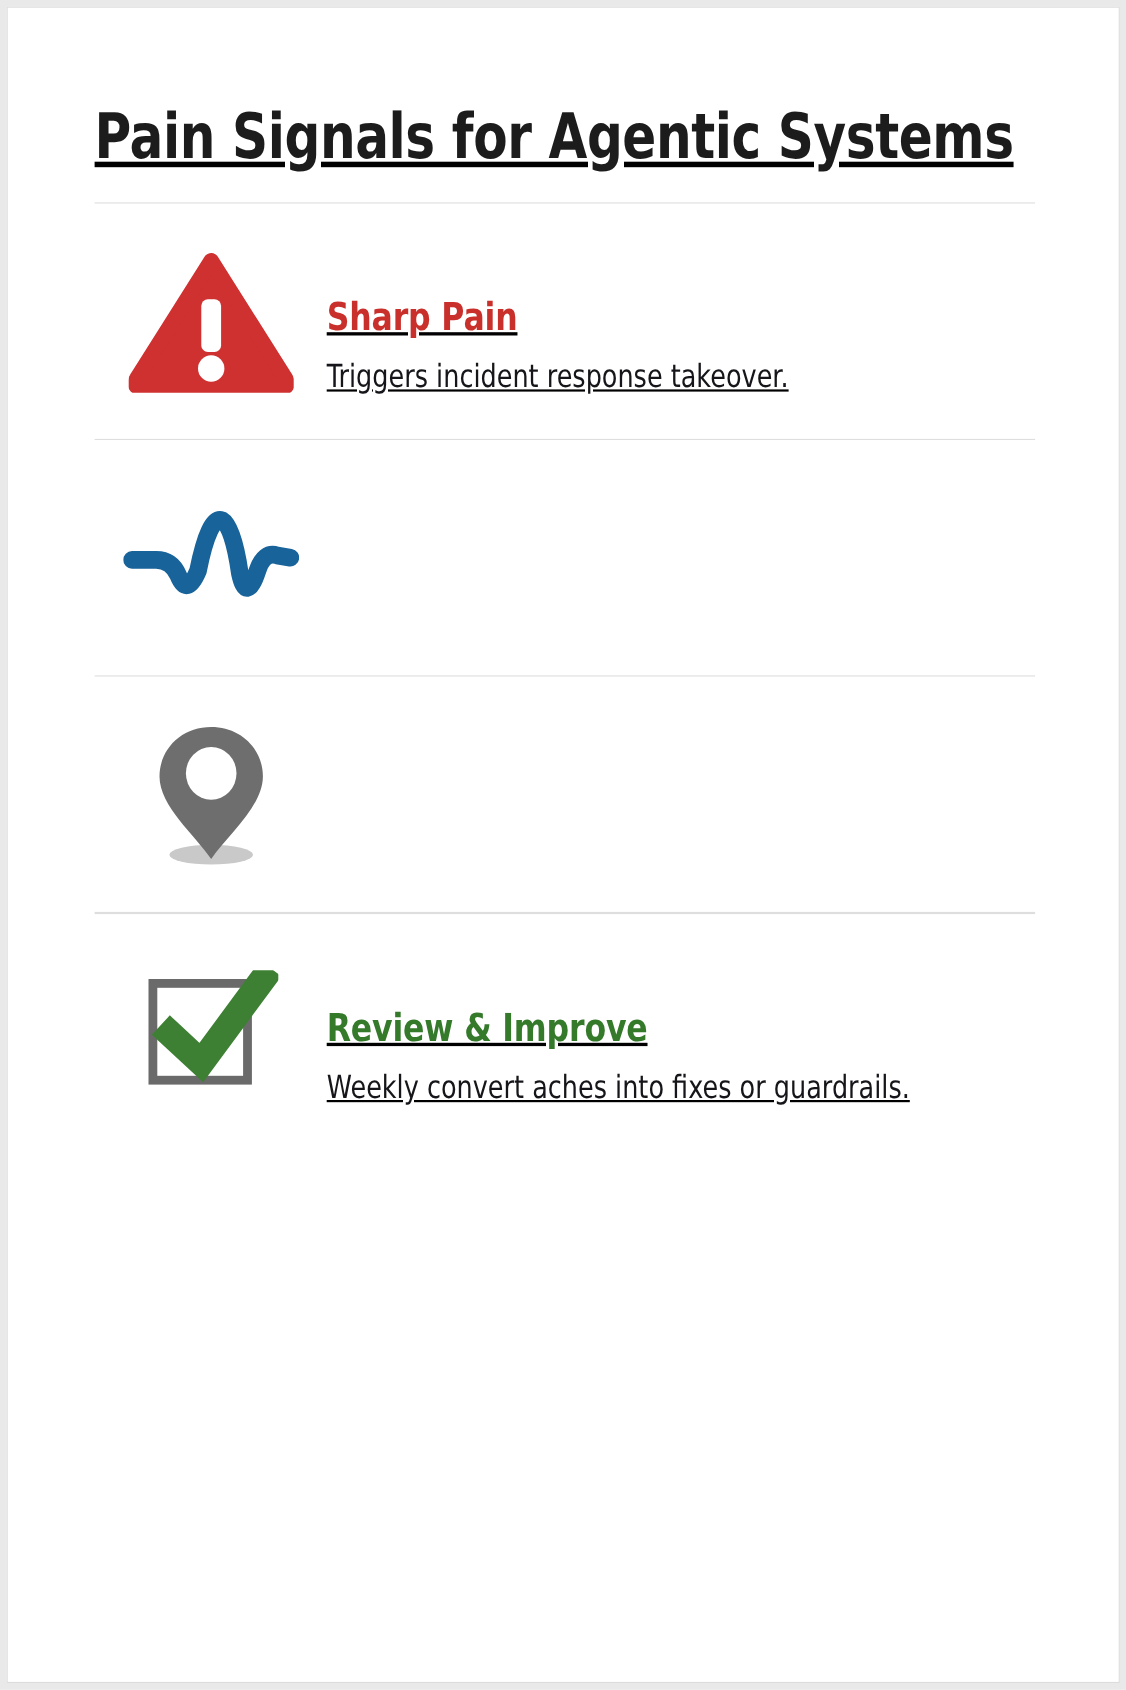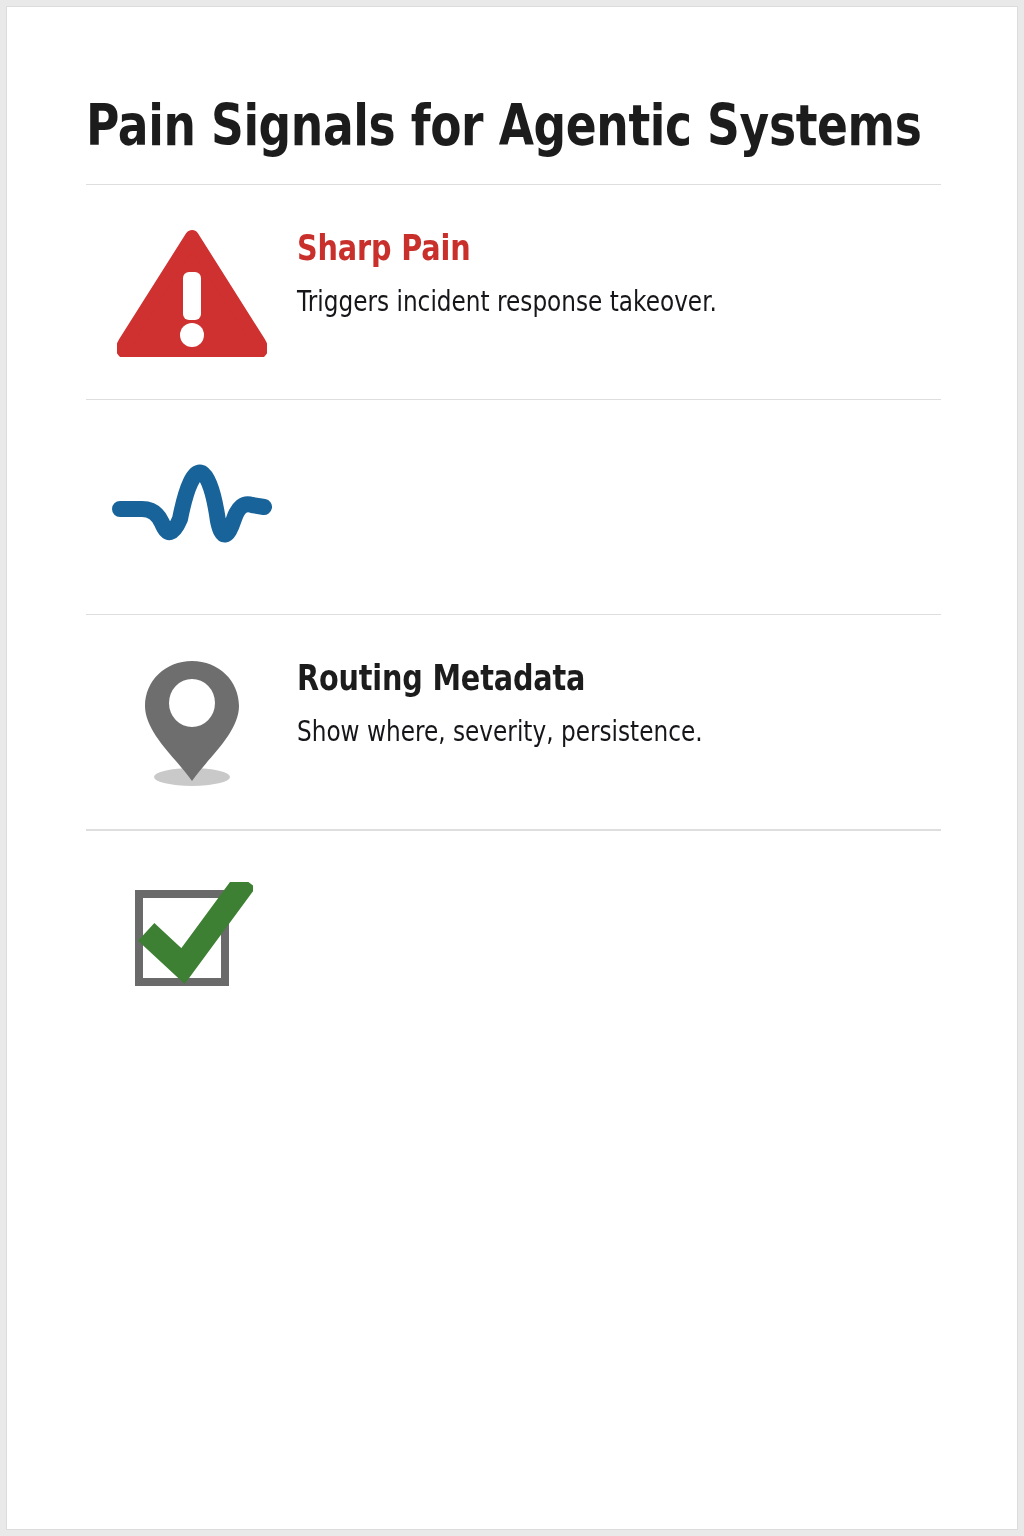--- a/index.html
+++ b/index.html
@@ -23,20 +23,21 @@
     background: #ffffff;
     border: 1px solid #dcdcdc;
     box-sizing: border-box;
   }
 
   .content {
     position: absolute;
     left: 79px;
     top: 0;
     width: 855px;
+    text-decoration: underline;
   }
 
   
   .title {
     font-family: "DejaVu Sans", sans-serif;
     font-weight: bold;
     font-size: 57px;
     line-height: 1;
     letter-spacing: -0.5px;
     color: #1c1c1c;
@@ -51,21 +52,21 @@
     margin-top: 30px;
     height: 1px;
     background: #dedede;
     width: 855px;
   }
 
   
   .row {
     position: relative;
     display: flex;
-    align-items: flex-start;
+    align-items: center;
     height: 214px;
     box-sizing: border-box;
   }
 
   .row-divider {
     height: 1px;
     background: #dedede;
     width: 855px;
   }
 
@@ -150,34 +151,34 @@
 
     <div class="row">
       <div class="icon-cell">
         <svg class="icon-svg" width="110" height="135" viewBox="0 0 110 135">
           <ellipse cx="55" cy="122" rx="38" ry="9" fill="#c9c9c9"></ellipse>
           <path d="M55 6 C28 6 8 26 8 51 C8 78 40 104 55 126 C70 104 102 78 102 51
                    C102 26 82 6 55 6 Z" fill="#6e6e6e"></path>
           <ellipse cx="55" cy="48" rx="23" ry="24" fill="#ffffff"></ellipse>
         </svg>
       </div>
-      <div class="text-cell">
-        <div class="row-heading" style="color:#1c1c1c;">Routing Metadata</div>
-        <div class="row-body">Show where, severity, persistence.</div>
-      </div>
     </div>
 
     <div class="row-divider"></div>
 
 
     <div class="row-divider"></div>
 
     <div class="row">
       <div class="icon-cell">
         <svg class="icon-svg" width="122" height="112" viewBox="0 0 122 112">
           <rect x="8" y="12" width="86" height="88" fill="none" stroke="#6a6a6a" stroke-width="8"></rect>
           <path d="M24 58 L52 84 L108 8" fill="none" stroke="#3e8033" stroke-width="24" stroke-linecap="square" stroke-linejoin="miter"></path>
         </svg>
       </div>
+      <div class="text-cell">
+        <div class="row-heading" style="color:#357a2b;">Review &amp; Improve</div>
+        <div class="row-body">Weekly convert aches into fixes or guardrails.</div>
+      </div>
     </div>
 
   </div>
 </div>
 
 </body></html>

